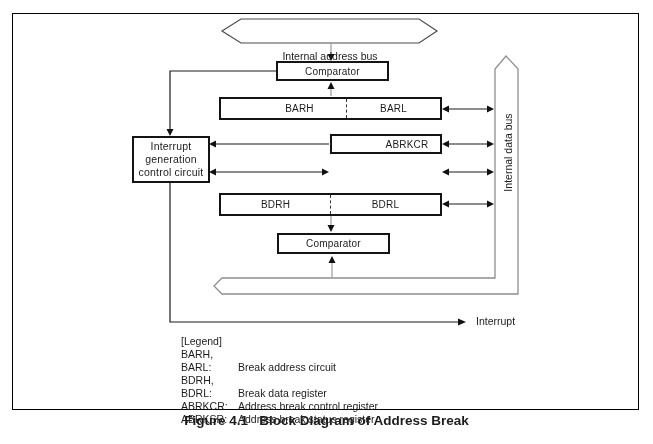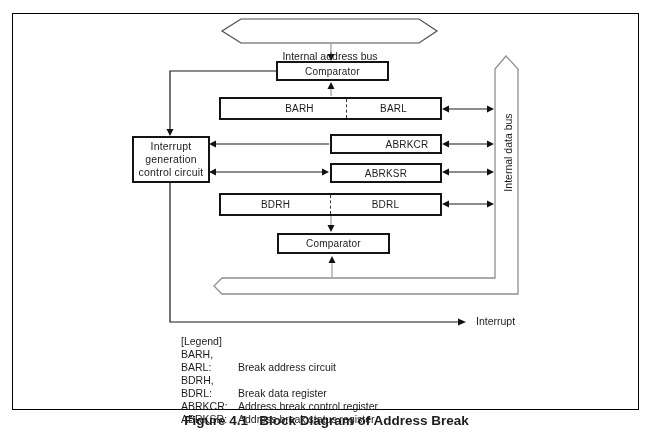--- a/index.html
+++ b/index.html
@@ -140,23 +140,20 @@
   <div id="interrupt-circuit" class="box">
     <span>Interrupt</span>
     <span>generation</span>
     <span>control circuit</span>
   </div>
 
   <div id="abrkcr" class="box">
     <span>ABRKCR</span>
   </div>
 
-  <div id="abrksr" class="box">
-    <span>ABRKSR</span>
-  </div>
 
   <div id="bdrhbdrl" class="box split">
     <span class="cell">BDRH</span>
     <span class="divider"></span>
     <span class="cell">BDRL</span>
   </div>
 
   <div id="comparator-bottom" class="box">
     <span>Comparator</span>
   </div>

